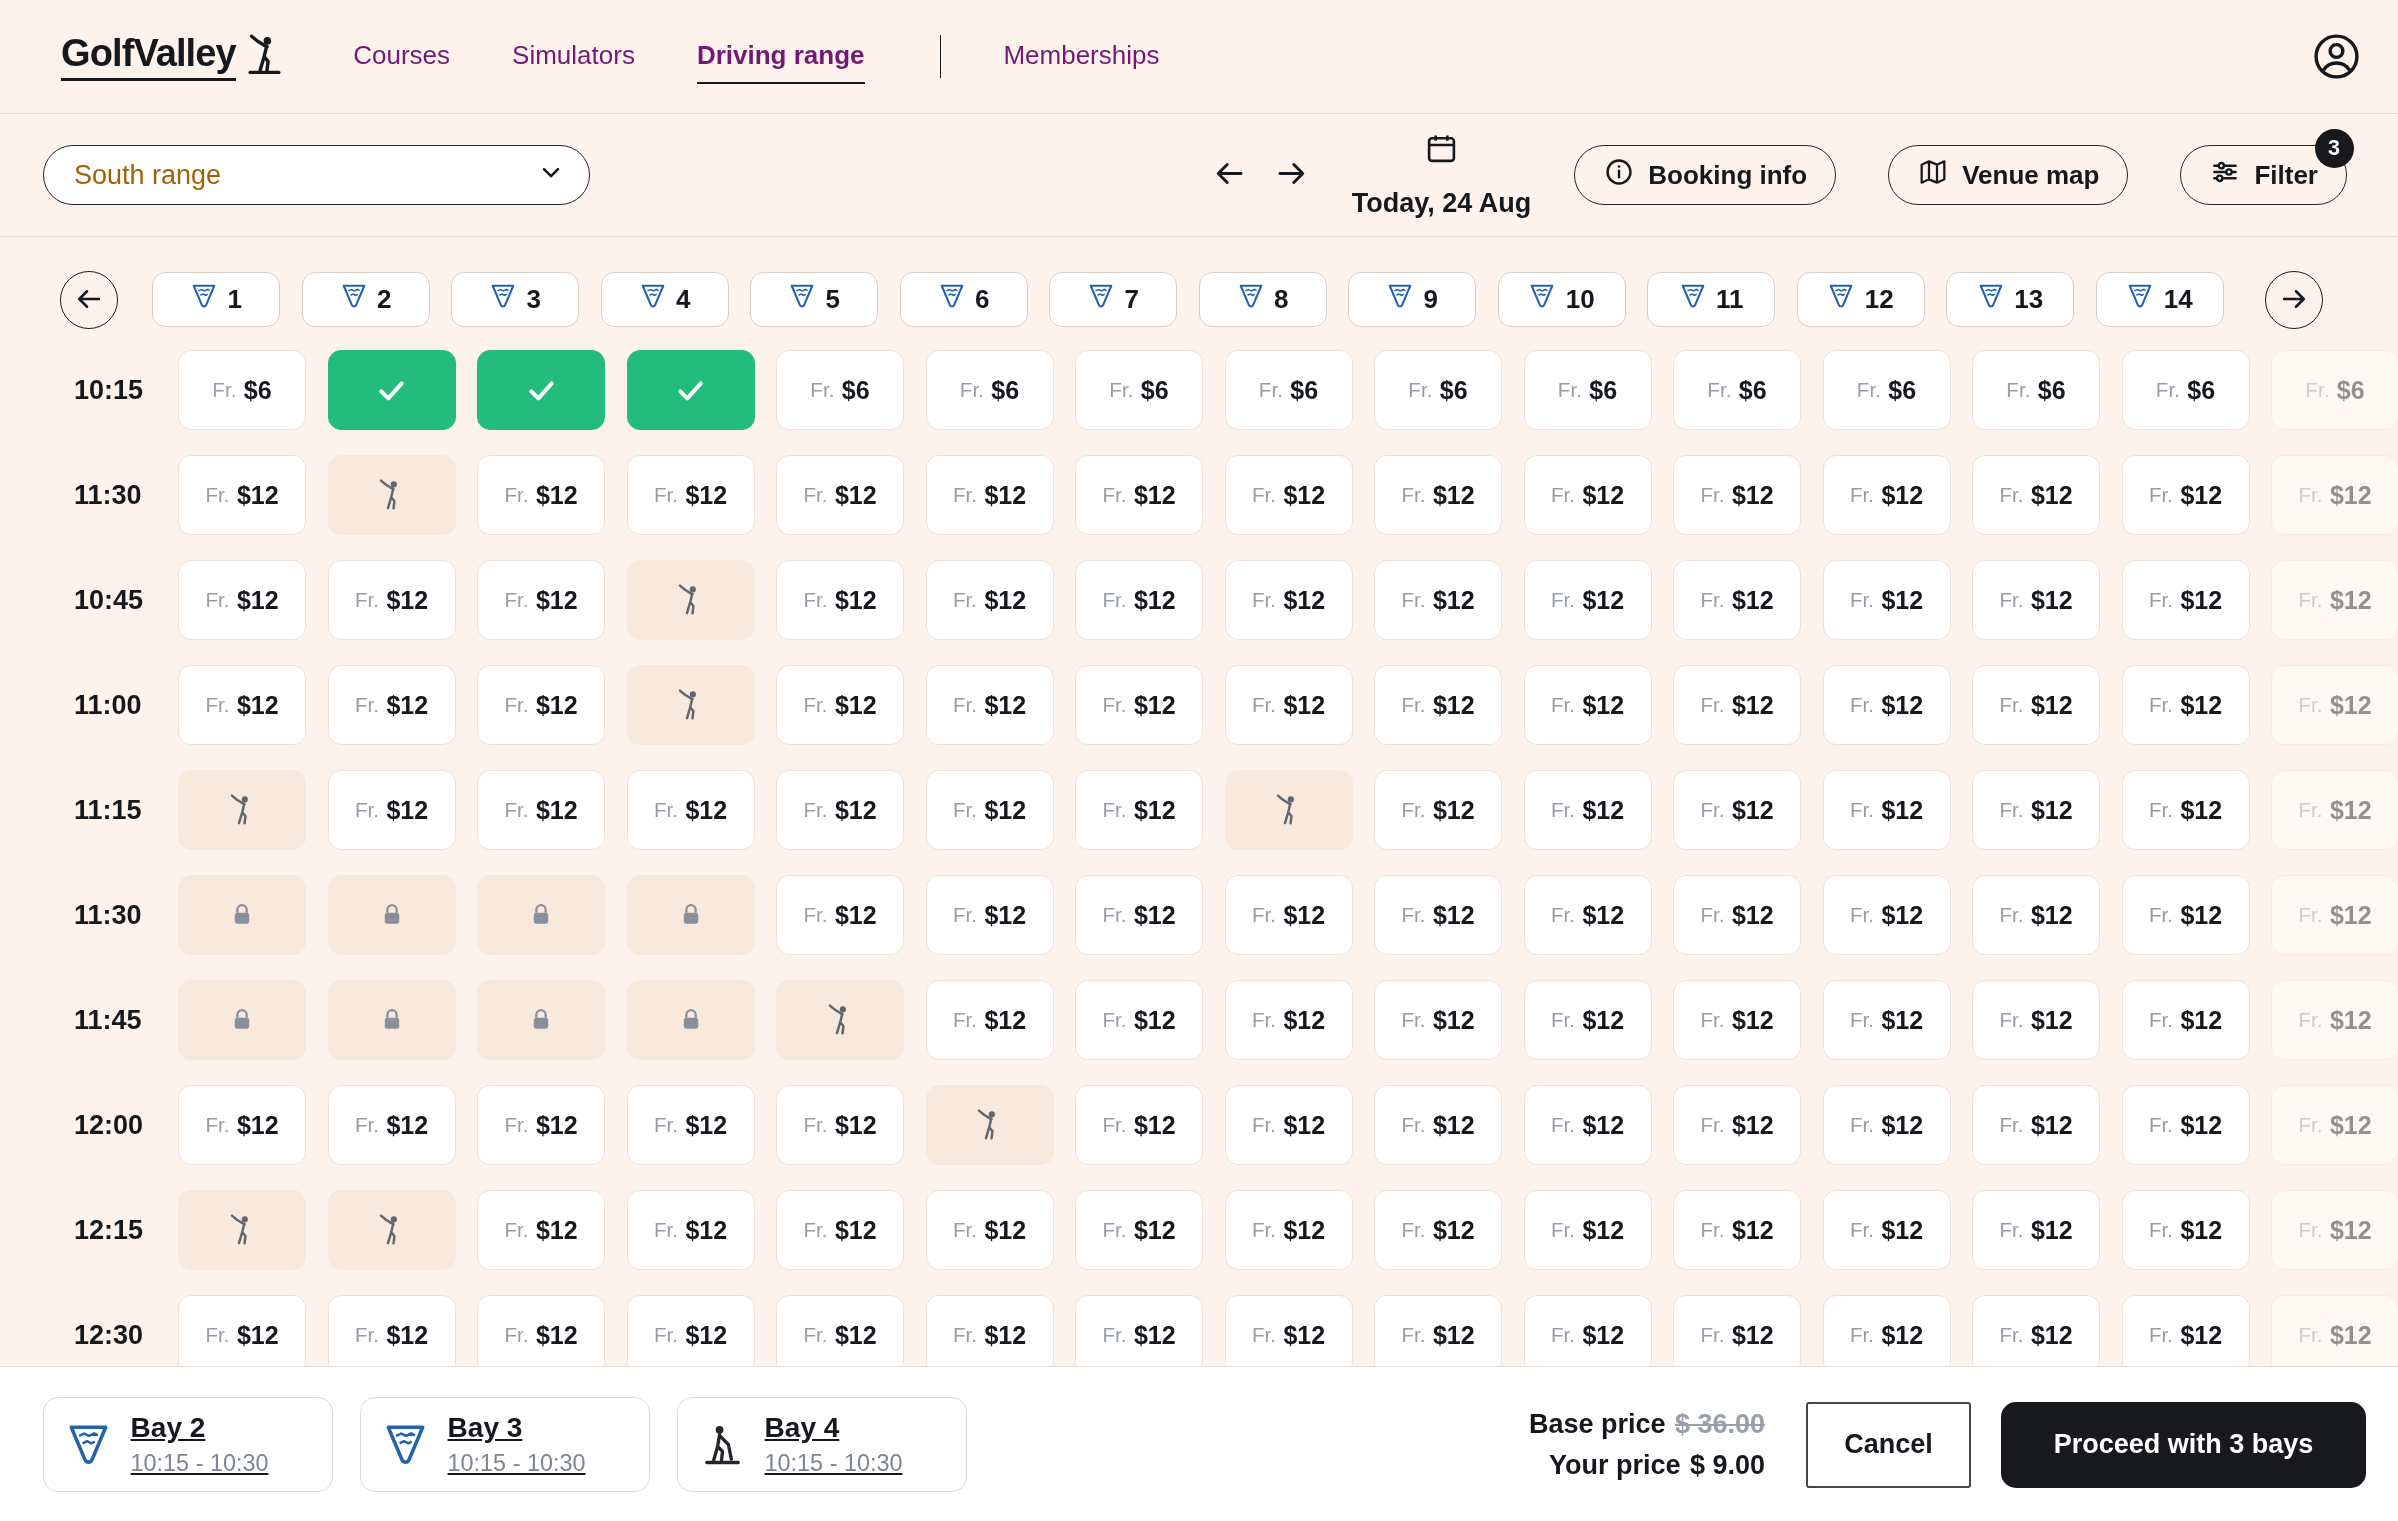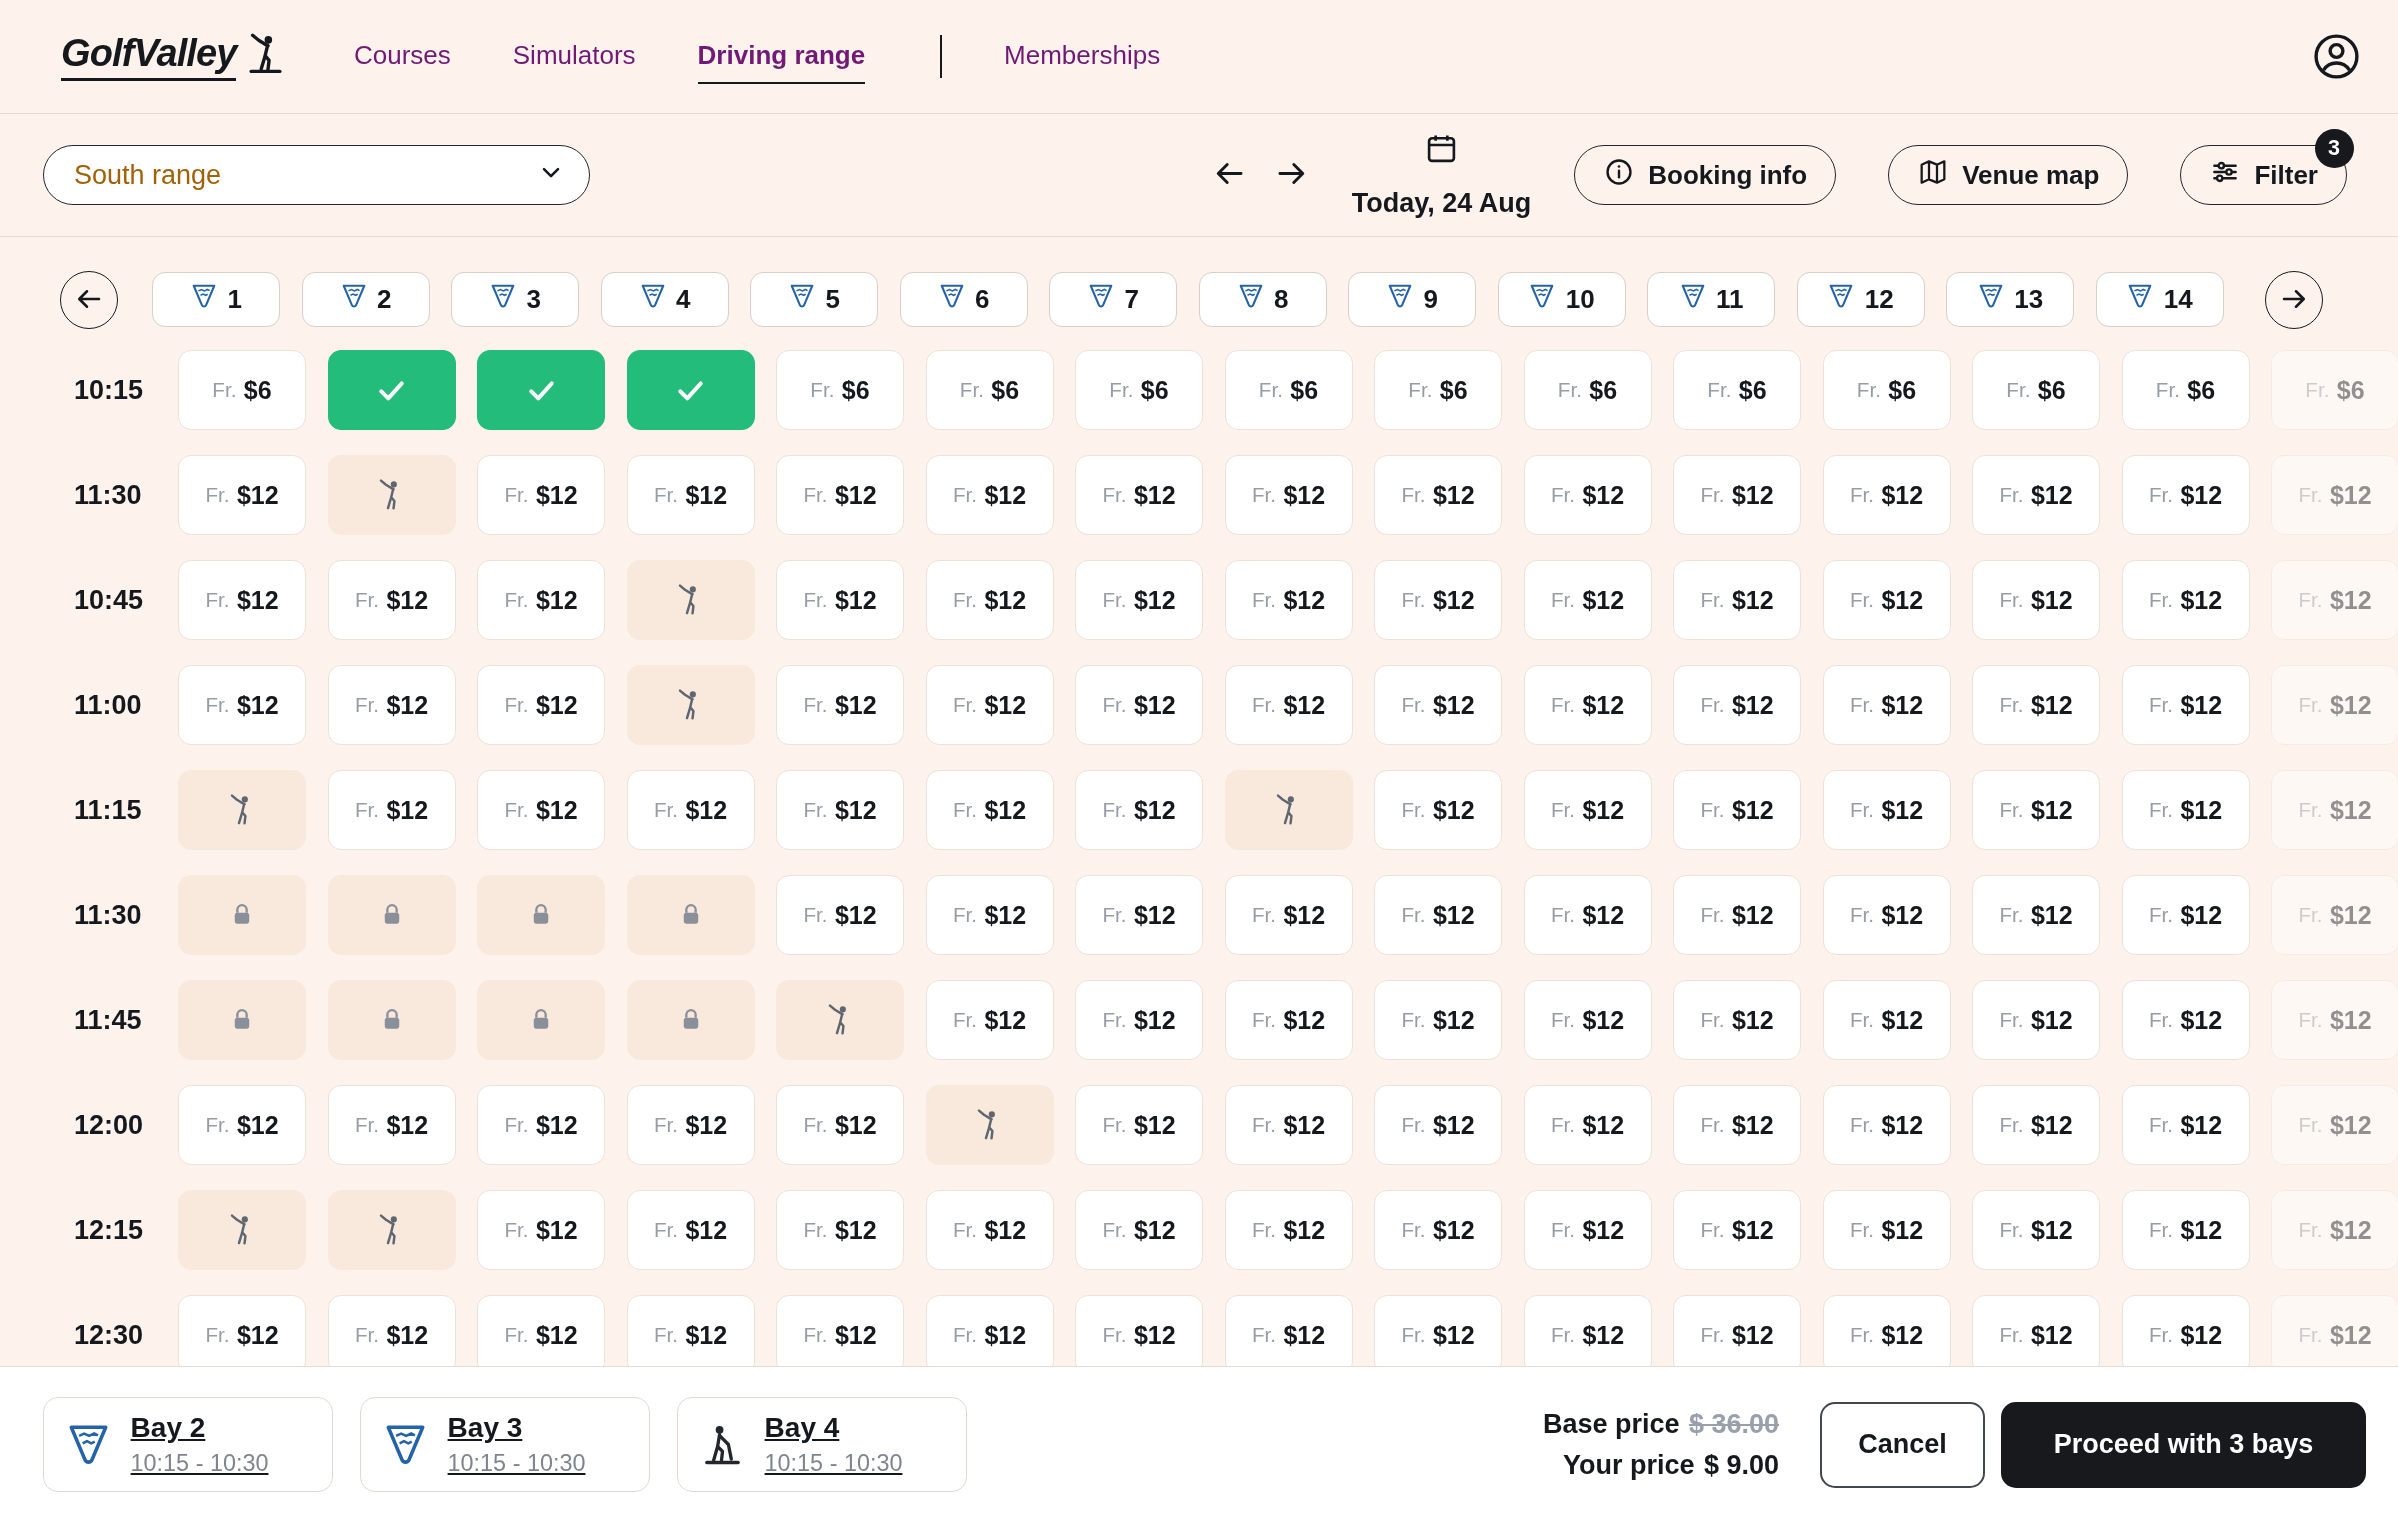--- a/index.html
+++ b/index.html
@@ -3,21 +3,21 @@
 <meta charset="utf-8">
 <style>
   * { margin:0; padding:0; box-sizing:border-box; }
   html,body { width:2399px; height:1522px; }
   body { font-family:"Liberation Sans", sans-serif; color:#15181d; }
   .page { position:relative; width:2399px; height:1522px; background:#fdf3ec; overflow:hidden; }
 
   
   .topnav { position:absolute; top:0; left:0; right:0; height:114px; display:flex; align-items:center;
             padding:0 37px 0 61px; border-bottom:0.9px solid #e7dcd4; }
-  .logo { display:flex; align-items:flex-start; gap:7.5px; cursor:pointer;font-style:italic; }
+  .logo { display:flex; align-items:center; gap:7.5px; cursor:pointer; }
   .logo-text { font-size:38px; font-weight:800; letter-spacing:-0.9px; border-bottom:3.7px solid #15181d; padding-bottom:2.8px; }
   .logo-glyph svg { width:43px; height:43px; }
   .nav-links { display:flex; align-items:center; margin-left:67px; }
   .nav-link { font-size:26px; color:#701a75; text-decoration:none; margin-right:62px;
               padding:11.2px 0 11.2px; border-bottom:2.8px solid transparent; }
   .nav-link.active { font-weight:700; border-bottom-color:#15181d; }
   .nav-divider { width:1.9px; height:43px; background:#15181d; margin:0 62px 0 13px; }
   .profile-btn { margin-left:auto; width:51px; height:51px; background:none; border:none; color:#15181d; cursor:pointer; }
   .profile-btn svg { width:51px; height:51px; }
 
@@ -75,22 +75,22 @@
               display:flex; align-items:center; padding-left:20.6px; gap:19px; cursor:pointer; }
   .sel-icon svg { width:47px; height:47px; display:block; }
   .sel-icon.golfer-tee { color:#23262c; }
   .sel-txt { display:flex; flex-direction:column;text-decoration:underline; }
   .sel-name { font-size:28px; font-weight:700; }
   .sel-time { font-size:23.4px; color:#7f8590; margin-top:5.6px; }
   .summary { margin-left:auto; text-align:right; margin-right:41px; }
   .sum-line { font-size:27px; font-weight:700; line-height:41px; }
   .base-val { color:#9aa0ab; text-decoration:line-through; margin-left:9.4px; }
   .your-val { margin-left:9.4px; }
-  .cancel-btn { width:165px; height:86px; border-radius:15px; border:2.8px solid #42474f; background:#fff;
-                font-size:27px; font-weight:700; font-family:inherit; color:#15181d; margin-right:16px; cursor:pointer; }
+  .cancel-btn { width:165px; height:86px; border-radius:3px; border:2.8px solid #42474f; background:#fff;
+                font-size:27px; font-weight:700; font-family:inherit; color:#15181d; margin-right:30px; cursor:pointer; }
   .proceed-btn { width:365px; height:86px; border-radius:15px; border:none; background:#17191d; color:#fff;
                  font-size:27px; font-weight:700; font-family:inherit; cursor:pointer; }
 </style>
 </head>
 <body>
 
 <div class="page">
 
   <header class="topnav">
     <div class="logo">

